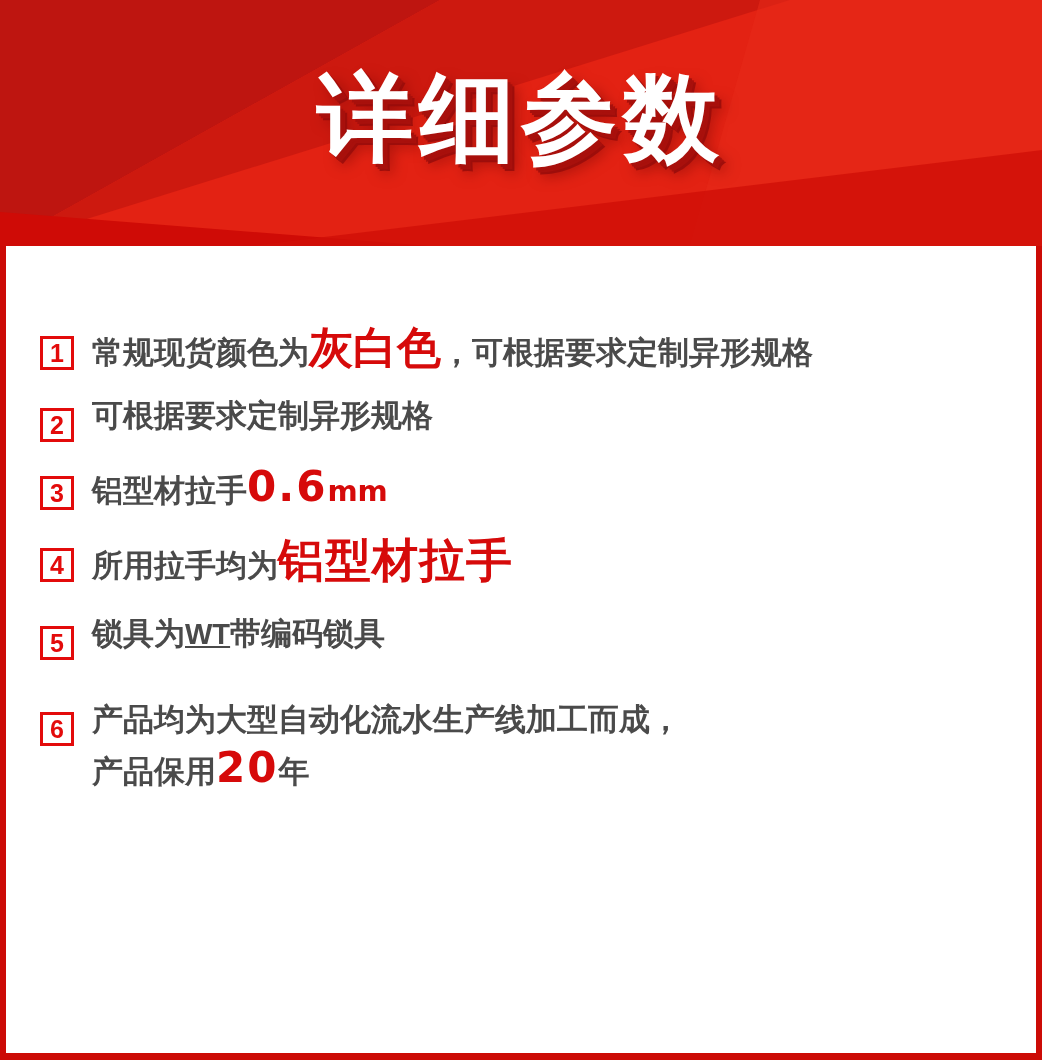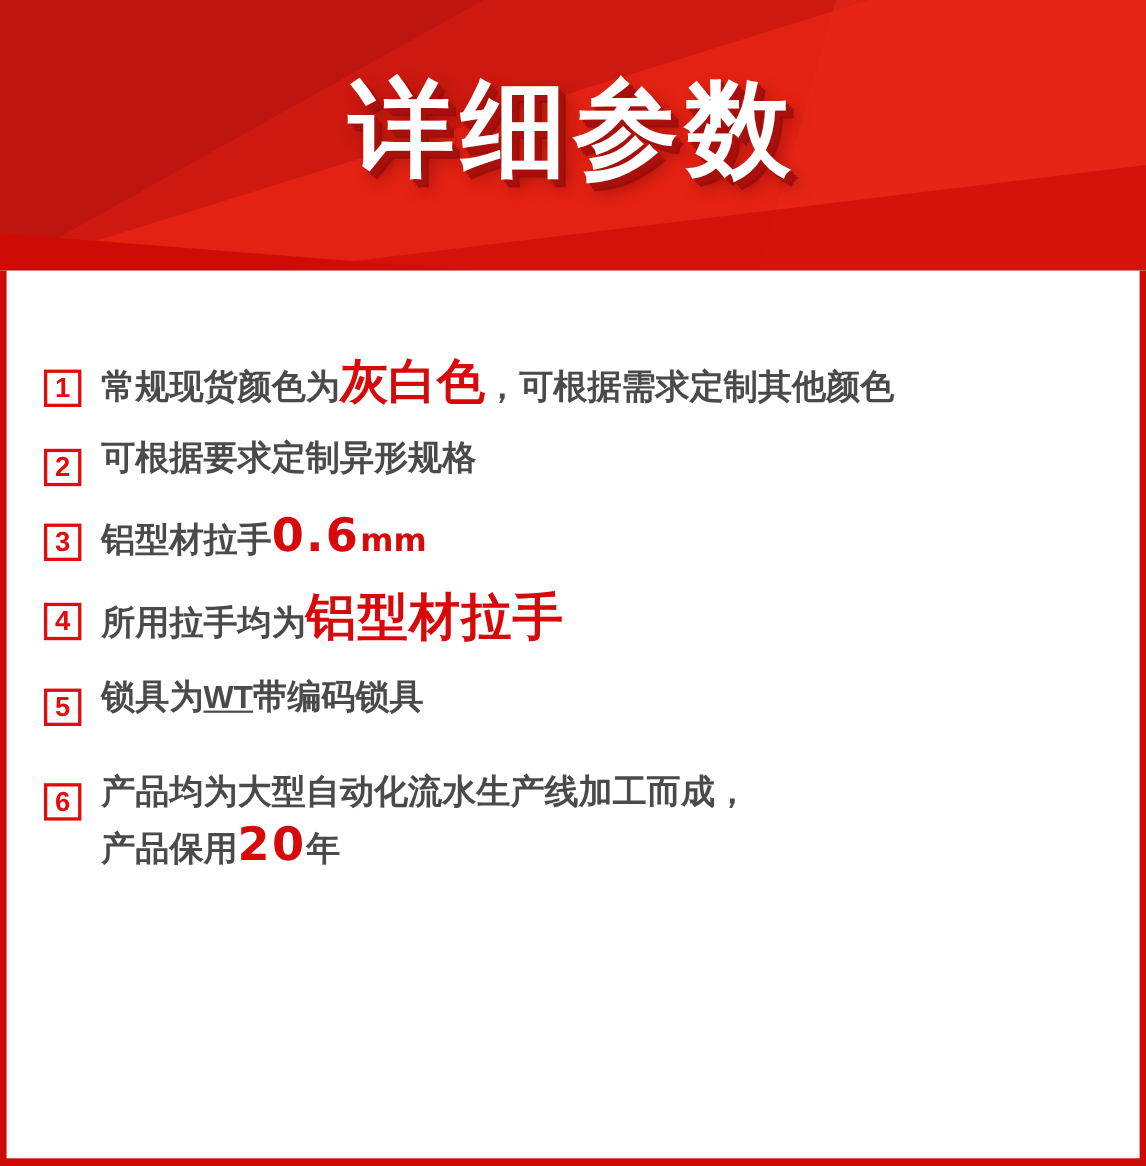--- a/index.html
+++ b/index.html
@@ -9,21 +9,21 @@
   }
   body {
     font-family: "Liberation Sans", "DejaVu Sans", sans-serif;
   }
 
   #page {
     position: relative;
     width: 1042px;
     height: 1060px;
     overflow: hidden;
-    background: #3b82f6;
+    background: #4d7c0f;
   }
 
   
   .banner {
     position: relative;
     width: 1042px;
     height: 246px;
     overflow: hidden;
     background: #e32213;
   }
@@ -155,21 +155,21 @@
     </div>
   </div>
 
   <div class="panel">
     <div class="list">
 
       <div class="row row-1">
         <div class="num-box">1</div>
         <div class="row-body">
           <span class="line">
-            <span class="seg gray">常规现货颜色为</span><span class="seg red big">灰白色</span><span class="seg gray">，可根据需求定制其他颜色</span>
+            <span class="seg gray">常规现货颜色为</span><span class="seg red big">灰白色</span><span class="seg gray">，可根据要求定制异形规格</span>
           </span>
         </div>
       </div>
 
       <div class="row row-2">
         <div class="num-box">2</div>
         <div class="row-body">
           <span class="line">
             <span class="seg gray">可根据要求定制异形规格</span>
           </span>

